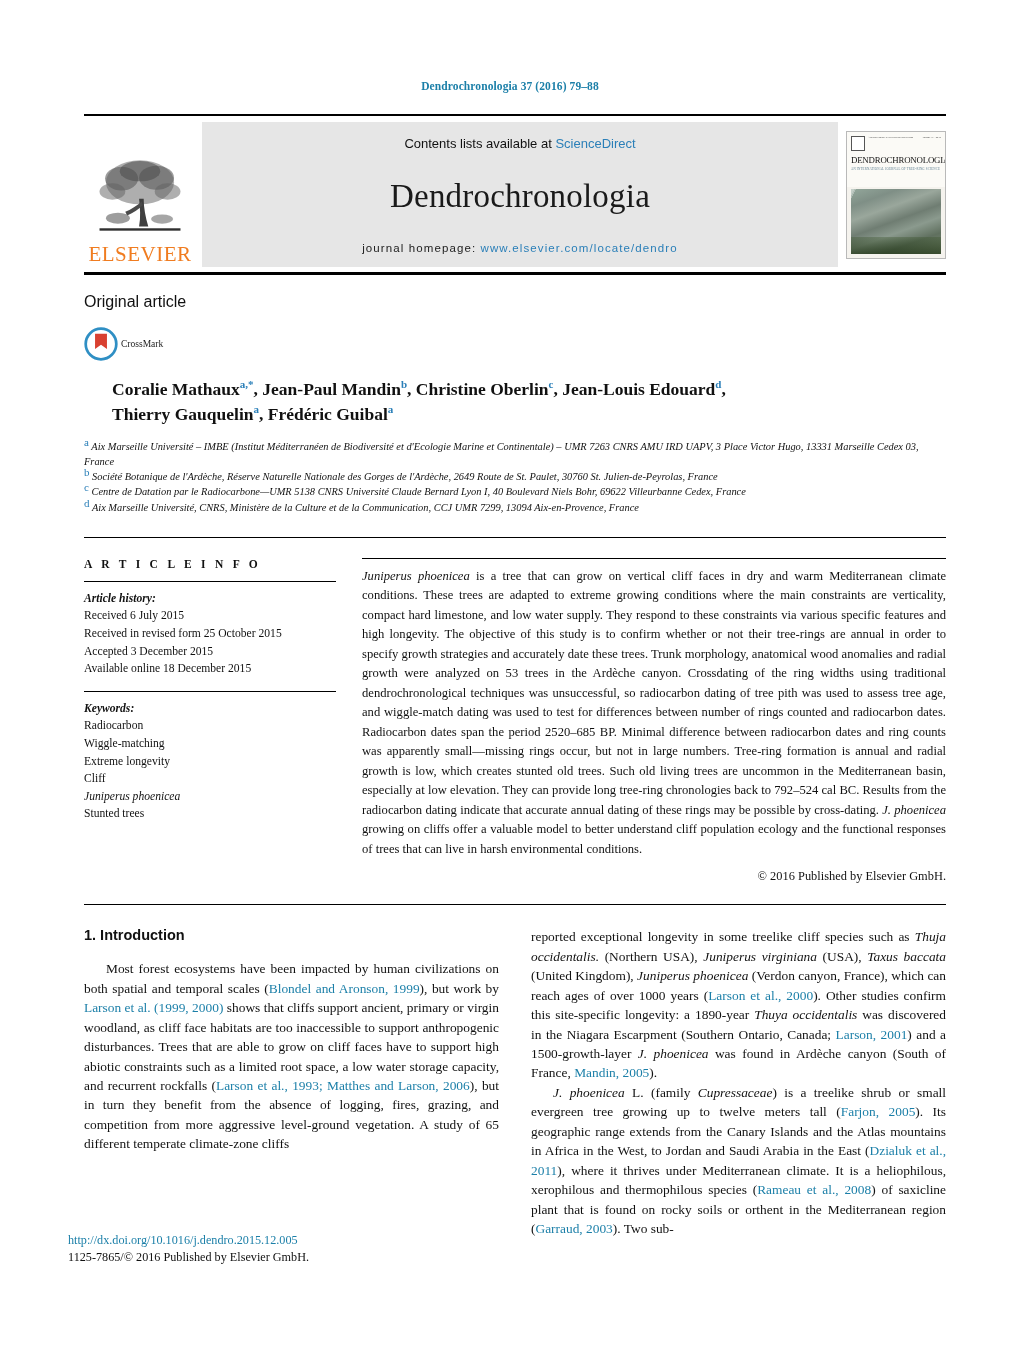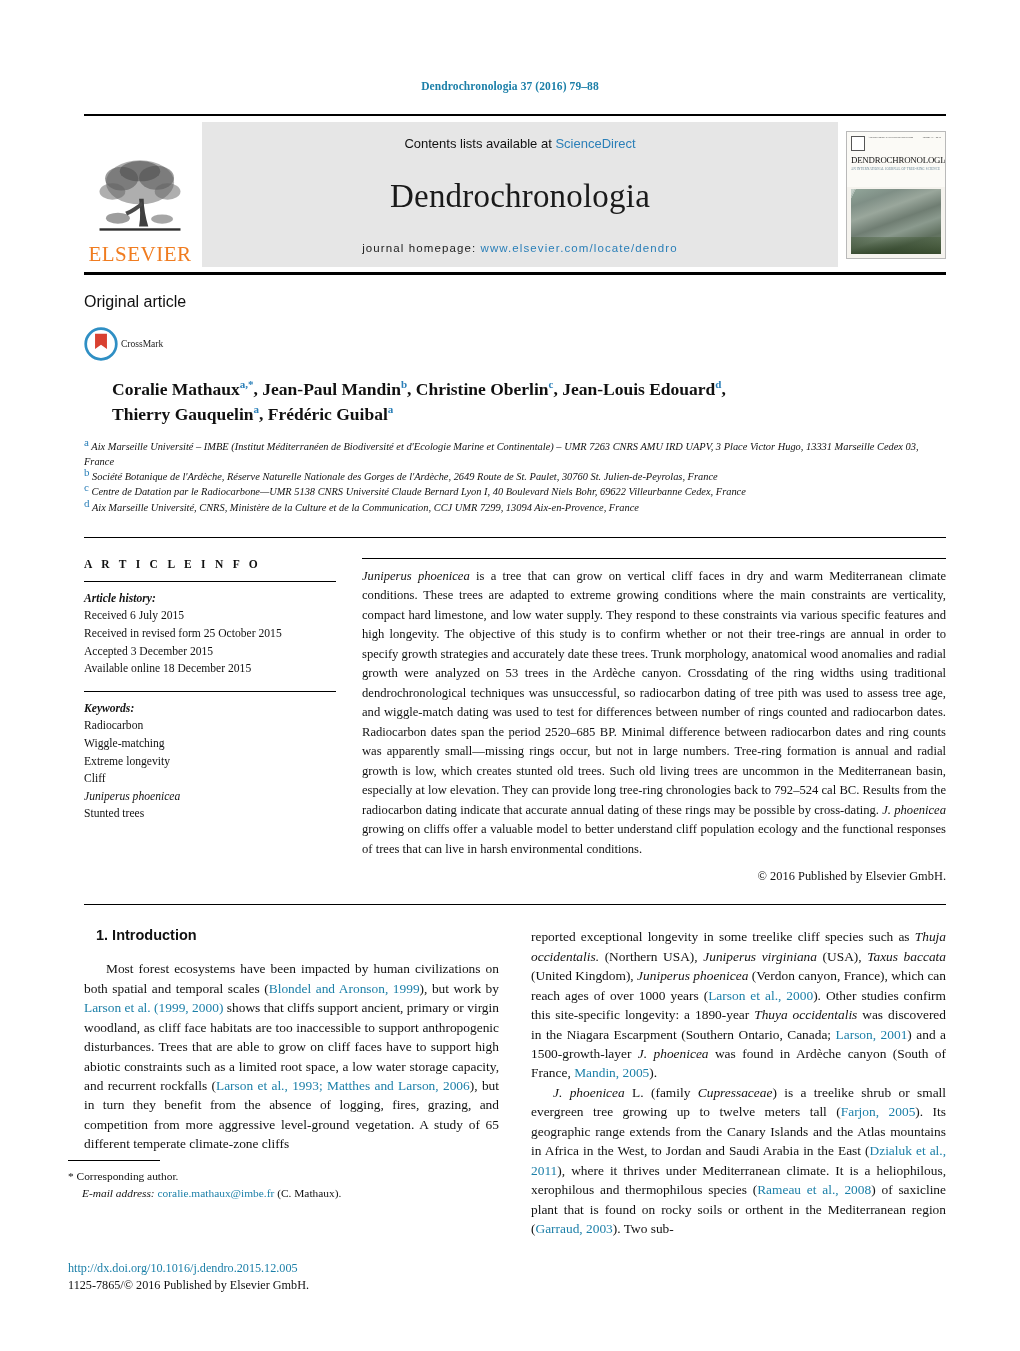--- a/index.html
+++ b/index.html
@@ -293,21 +293,21 @@
   }
   .body-col {
     flex: 1 1 0;
     min-width: 0;
   }
   .sec-title {
     font-family: "Liberation Sans", sans-serif;
     font-size: 14.5px;
     font-weight: bold;
     color: #111;
-    margin: 0 0 16px 12px;
+    margin: 0 0 16px 0;
   }
   .para {
     font-family: "Liberation Serif", serif;
     font-size: 13.4px;
     line-height: 1.45;
     text-align: justify;
     color: #111;
     margin: 0;
     text-indent: 22px;
     hyphens: auto;
@@ -339,21 +339,21 @@
   }
   .footnote-text .em {
     font-style: italic;
   }
   .footnote-text .mail {
     color: #1b7fa8;
   }
   .bottom-meta {
     position: absolute;
     left: 68px;
-    top: 1260px;
+    top: 1232px;
     font-family: "Liberation Serif", serif;
     font-size: 12.2px;
     line-height: 1.42;
     color: #111;
   }
   .bottom-meta .doi {
     color: #1b7fa8;
   }
 </style>
 </head>
@@ -475,33 +475,19 @@
     <div class="body-col">
       <h2 class="sec-title">1.  Introduction</h2>
       <p class="para"><span>Most forest ecosystems have been impacted by human civilizations on both spatial and temporal scales (</span><span class="ref">Blondel and Aronson, 1999</span><span>), but work by </span><span class="ref">Larson et al. (1999, 2000)</span><span> shows that cliffs support ancient, primary or virgin woodland, as cliff face habitats are too inaccessible to support anthropogenic disturbances. Trees that are able to grow on cliff faces have to support high abiotic constraints such as a limited root space, a low water storage capacity, and recurrent rockfalls (</span><span class="ref">Larson et al., 1993; Matthes and Larson, 2006</span><span>), but in turn they benefit from the absence of logging, fires, grazing, and competition from more aggressive level-ground vegetation. A study of 65 different temperate climate-zone cliffs</span></p>
     </div>
     <div class="body-col">
       <p class="para noindent"><span>reported exceptional longevity in some treelike cliff species such as </span><i>Thuja occidentalis.</i><span> (Northern USA), </span><i>Juniperus virginiana</i><span> (USA), </span><i>Taxus baccata</i><span> (United Kingdom), </span><i>Juniperus phoenicea</i><span> (Verdon canyon, France), which can reach ages of over 1000 years (</span><span class="ref">Larson et al., 2000</span><span>). Other studies confirm this site-specific longevity: a 1890-year </span><i>Thuya occidentalis</i><span> was discovered in the Niagara Escarpment (Southern Ontario, Canada; </span><span class="ref">Larson, 2001</span><span>) and a 1500-growth-layer </span><i>J. phoenicea</i><span> was found in Ardèche canyon (South of France, </span><span class="ref">Mandin, 2005</span><span>).</span></p>
       <p class="para"><i>J. phoenicea</i><span> L. (family </span><i>Cupressaceae</i><span>) is a treelike shrub or small evergreen tree growing up to twelve meters tall (</span><span class="ref">Farjon, 2005</span><span>). Its geographic range extends from the Canary Islands and the Atlas mountains in Africa in the West, to Jordan and Saudi Arabia in the East (</span><span class="ref">Dzialuk et al., 2011</span><span>), where it thrives under Mediterranean climate. It is a heliophilous, xerophilous and thermophilous species (</span><span class="ref">Rameau et al., 2008</span><span>) of saxicline plant that is found on rocky soils or orthent in the Mediterranean region (</span><span class="ref">Garraud, 2003</span><span>). Two sub-</span></p>
     </div>
   </div>
 
-  <div class="footnote">
-    <div class="footnote-rule"></div>
-    <div class="footnote-text">
-      <div>
-        <span>*</span>
-        <span>Corresponding author.</span>
-      </div>
-      <div style="padding-left:14px;">
-        <span class="em">E-mail address:</span>
-        <span class="mail">coralie.mathaux@imbe.fr</span>
-        <span>(C. Mathaux).</span>
-      </div>
-    </div>
-  </div>
 
   <div class="bottom-meta">
     <div class="doi">http://dx.doi.org/10.1016/j.dendro.2015.12.005</div>
     <div>1125-7865/© 2016 Published by Elsevier GmbH.</div>
   </div>
 
 </div>
 
 </body></html>

